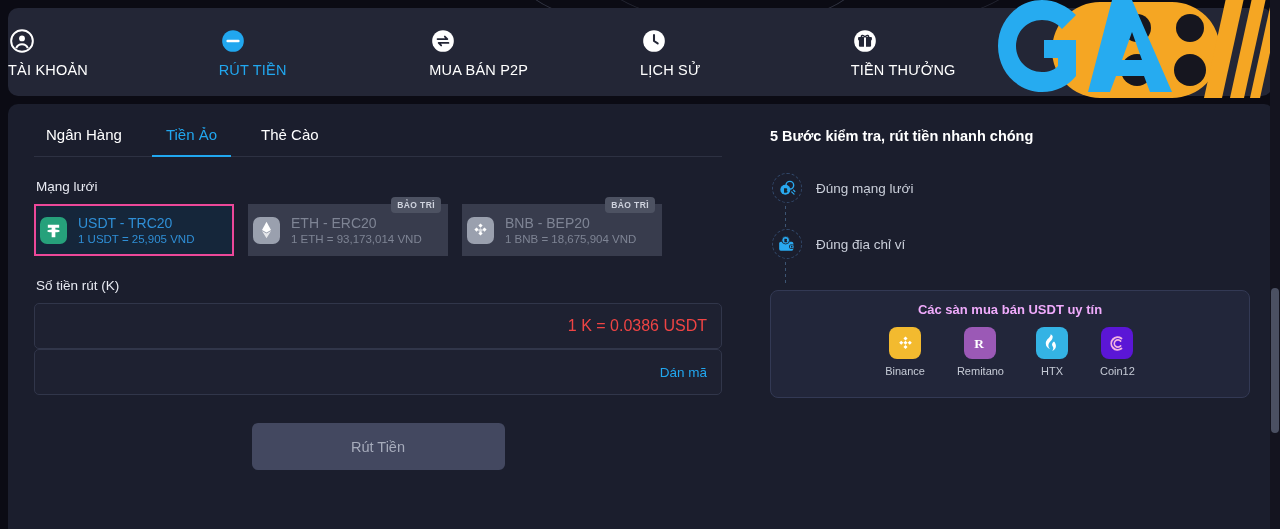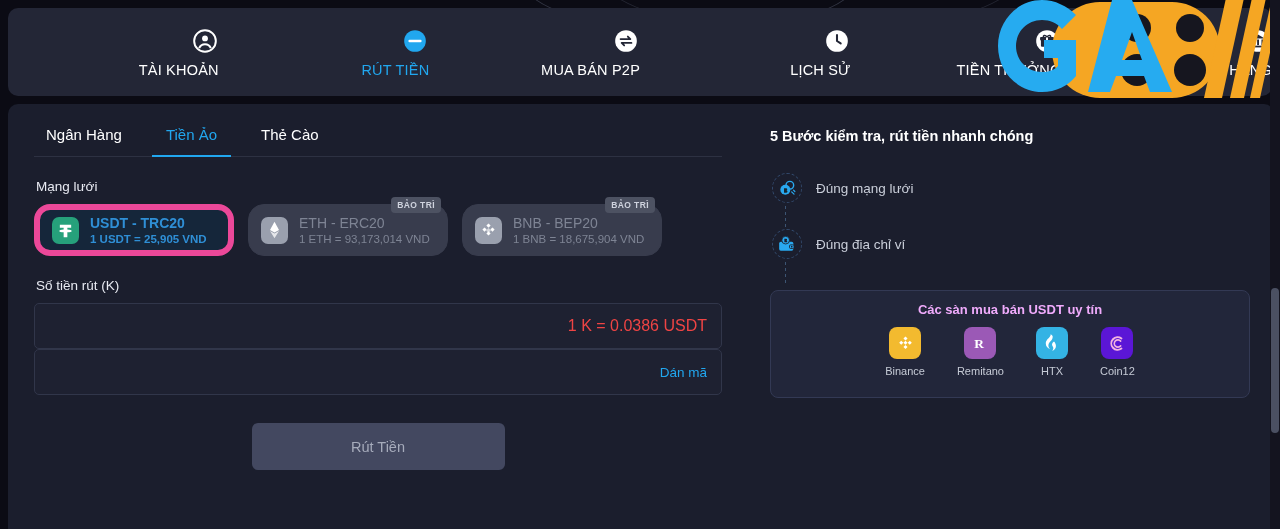--- a/index.html
+++ b/index.html
@@ -30,21 +30,21 @@
     position: absolute; left: 8px; top: 8px;
     width: 1264px; height: 88px;
     background: #232636;
     border-radius: 10px;
     display: flex; align-items: center;
   }
   .nav-item {
     flex: 1 1 0;
     height: 88px;
     display: flex; flex-direction: column;
-    align-items: flex-end; justify-content: center;
+    align-items: flex-start; justify-content: center;
     gap: 7px;
     cursor: pointer;
   }
   .nav-icon {
     width: 28px; height: 28px;
     display: flex; align-items: center; justify-content: center;
   }
   .nav-icon svg { display: block; }
   .nav-label {
     font-size: 14.5px; letter-spacing: .2px;
@@ -105,30 +105,29 @@
 
   .field-label {
     font-size: 13.5px; color: #e8eaf2;
     margin: 22px 0 10px 2px;
   }
 
   
   .networks { display: flex; gap: 14px; }
   .net-card {
     width: 200px; height: 52px;
-    border-radius: 16px;
+    border-radius: 0;
     display: flex; align-items: center;
-    padding: 0 12px; gap: 11px;
+    padding: 0 4px; gap: 11px;
     position: relative;
     cursor: pointer;
   }
   .net-card.selected {
     background: #15263a;
-    border: 6px solid #ec4899;
-    font-weight: bold;
+    border: 2px solid #ec4899;
   }
   .net-card.disabled {
     background: #383c4d;
     border: 1px solid #383c4d;
     cursor: not-allowed;
   }
   .net-icon {
     width: 27px; height: 27px;
     border-radius: 7px;
     display: flex; align-items: center; justify-content: center;

